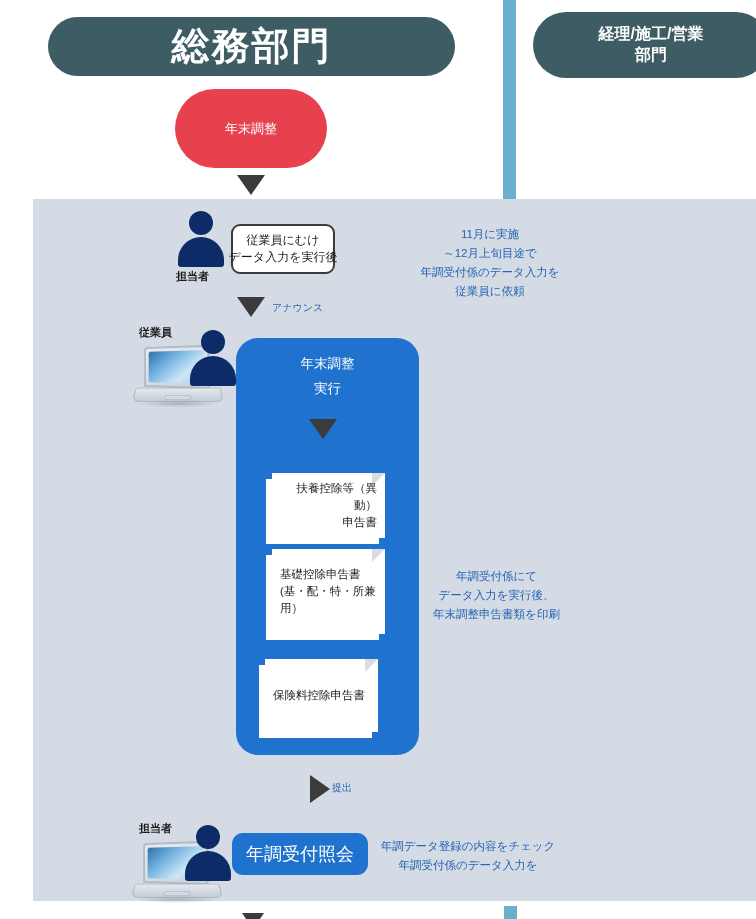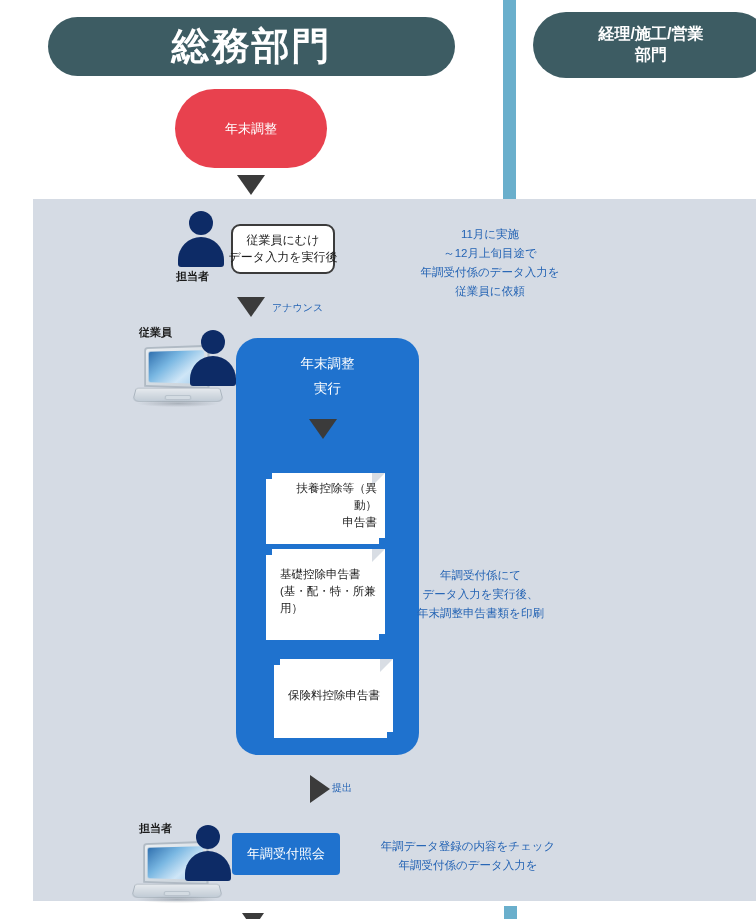--- a/index.html
+++ b/index.html
@@ -88,21 +88,21 @@
 
   
   .note{
     color:#2564b4;
     font-size:11.5px;
     line-height:1.65;
     text-align:center;
     white-space:pre-line;
   }
   .note-1{left:375px;top:225px;width:230px;}
-  .note-2{left:388px;top:567px;width:185px;font-family:Liberation Mono, monospace;}
+  .note-2{left:404px;top:567px;width:185px;}
   .note-3{left:378px;top:837px;width:180px;}
 
   .edge-label{
     color:#2564b4;
     font-size:10px;
   }
   .label-announce{left:272px;top:301px;}
   .label-submit{left:332px;top:781px;}
 
   
@@ -157,31 +157,31 @@
     position:absolute;left:6px;top:0;
     width:113px;height:65px;
     display:flex;align-items:center;
     box-sizing:border-box;
     padding:0 8px;
     color:#1a1a1a;font-size:11.5px;line-height:1.45;
   }
   .doc .txt span{display:block;}
   .doc-1{left:266px;top:442px;margin-top:31px;}
   .doc-2{left:266px;top:549px;}
-  .doc-3{left:274px;top:659px;}
+  .doc-3{left:259px;top:659px;}
   .doc-1 .txt{text-align:right;justify-content:flex-end;}
   .doc-2 .txt{text-align:left;align-items:center;}
   .doc-3 .txt{text-align:left;}
 
   
   .action-btn{
-    left:232px;top:833px;width:108px;height:42px;
+    left:232px;top:833px;width:136px;height:42px;
     background:#1f72ce;
-    border-radius:4px;
-    color:#ffffff;font-size:13px;
+    border-radius:11px;
+    color:#ffffff;font-size:18px;
   }
 
   
   .person{position:absolute;width:46px;height:56px;}
   .person .head{
     position:absolute;left:11px;top:0;width:24px;height:24px;
     border-radius:50%;background:#0d2b66;
   }
   .person .body{
     position:absolute;left:0px;top:26px;width:46px;height:30px;

